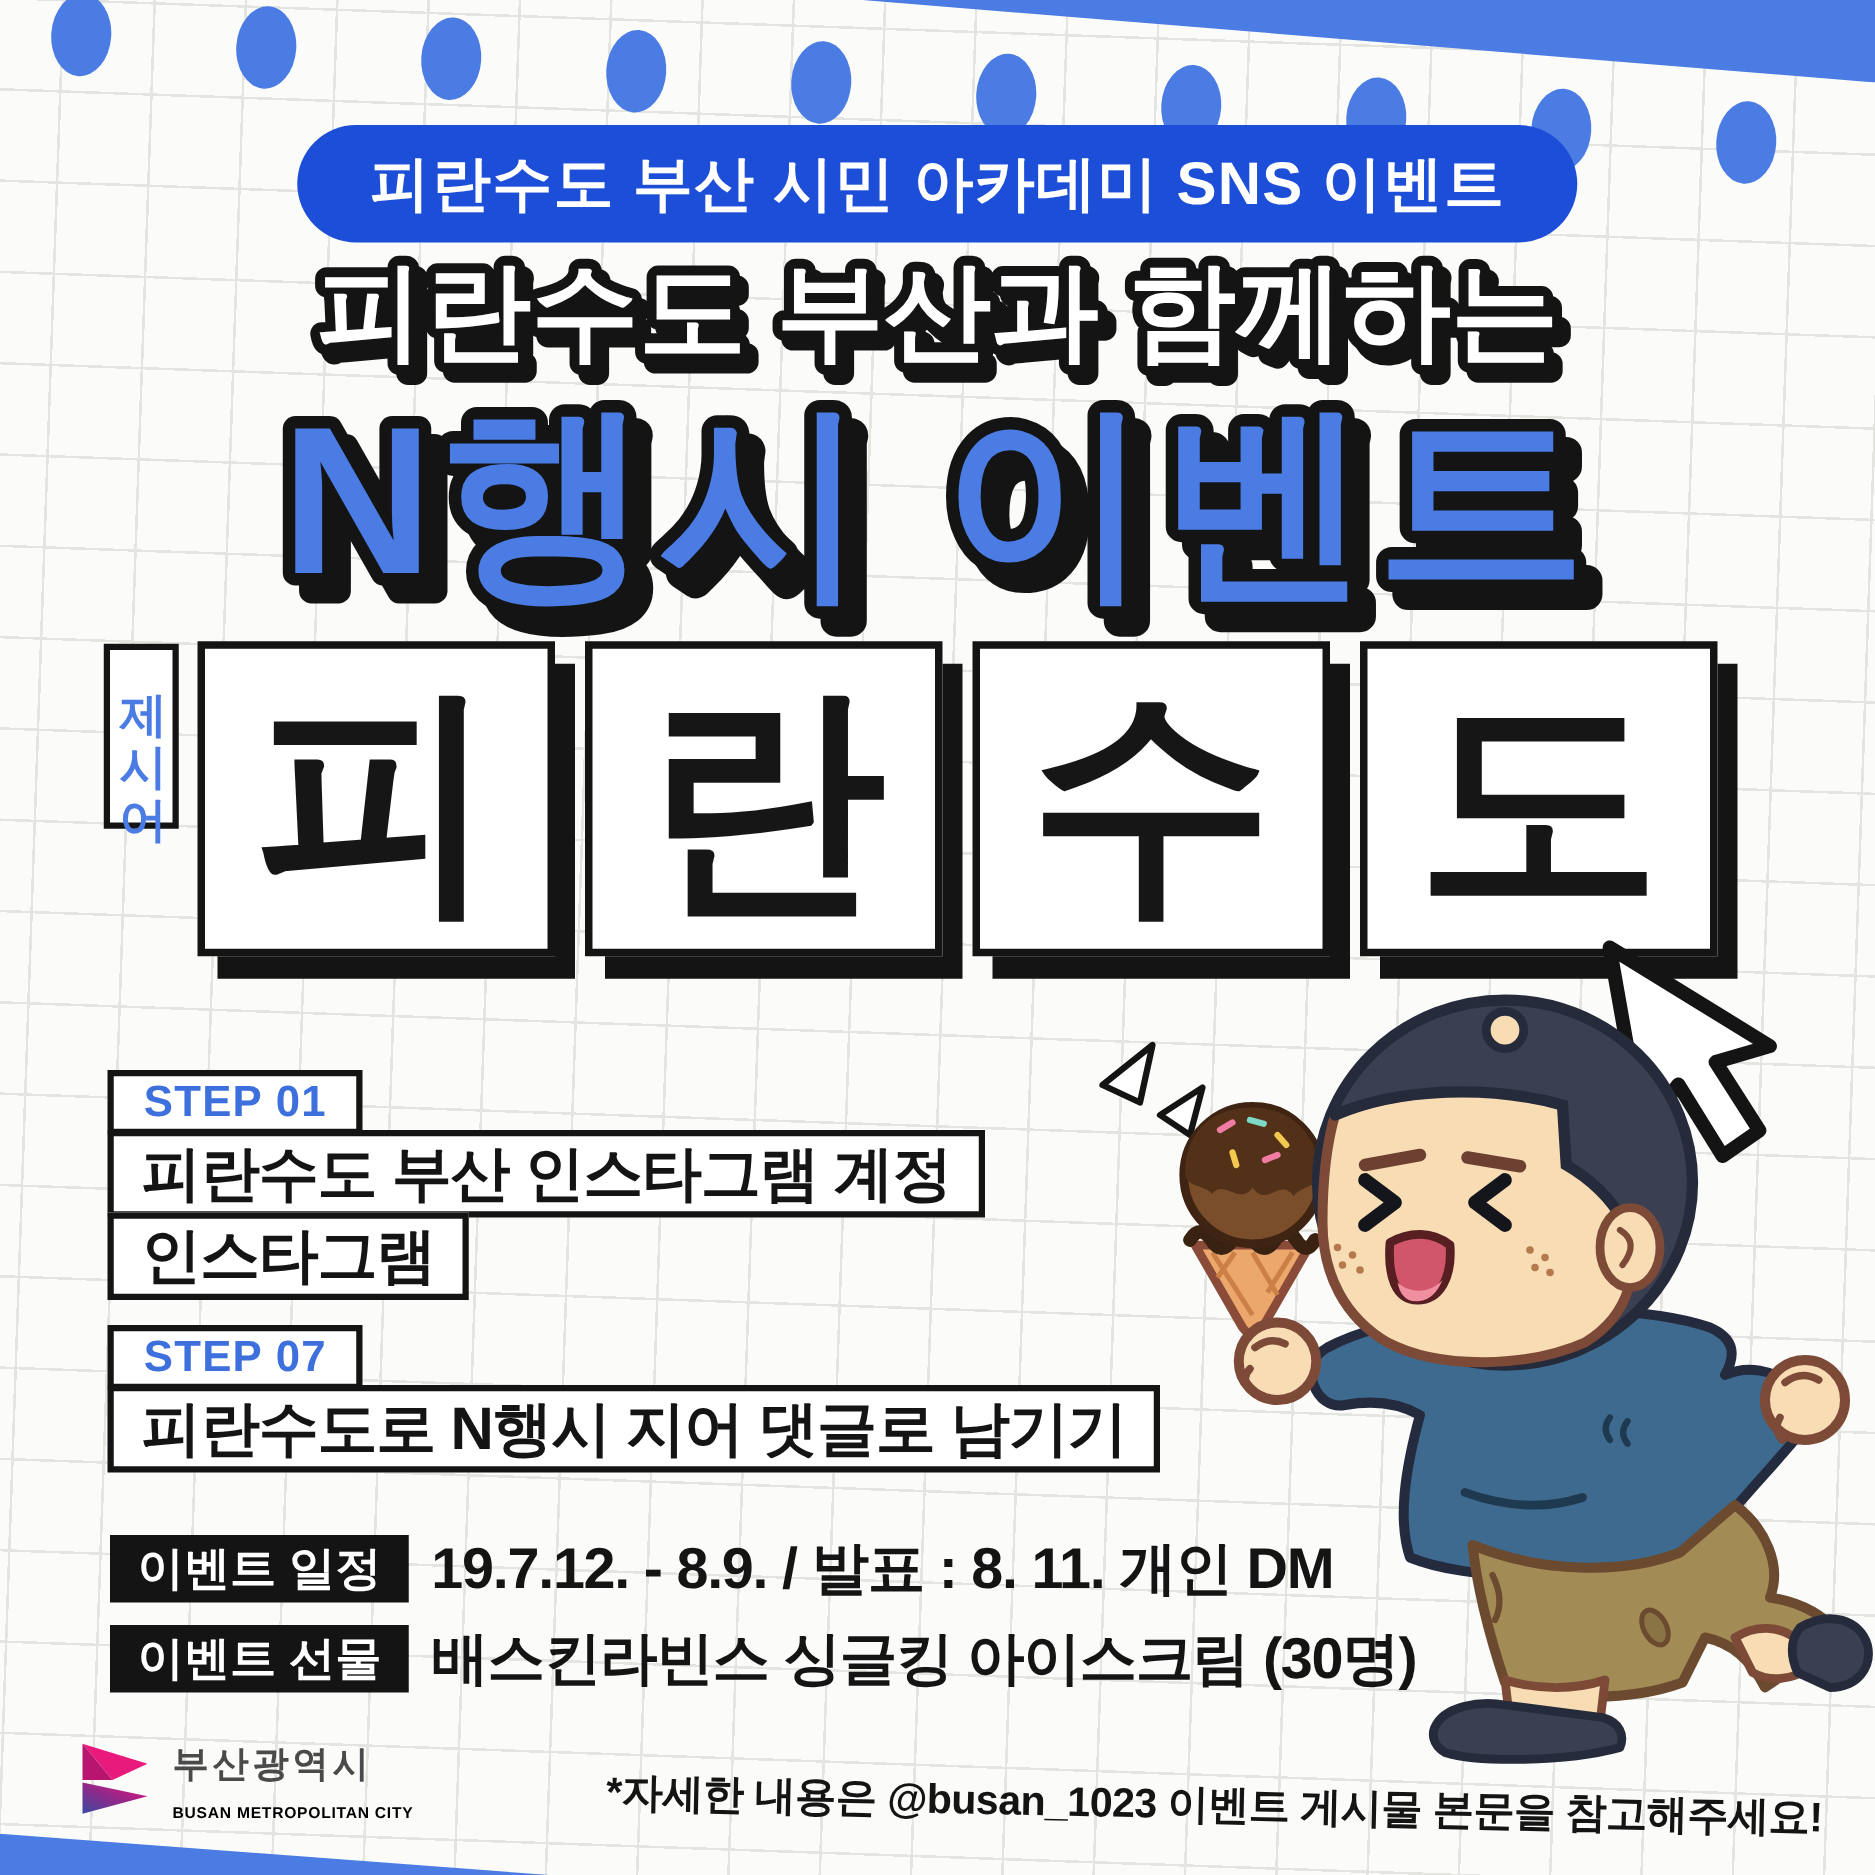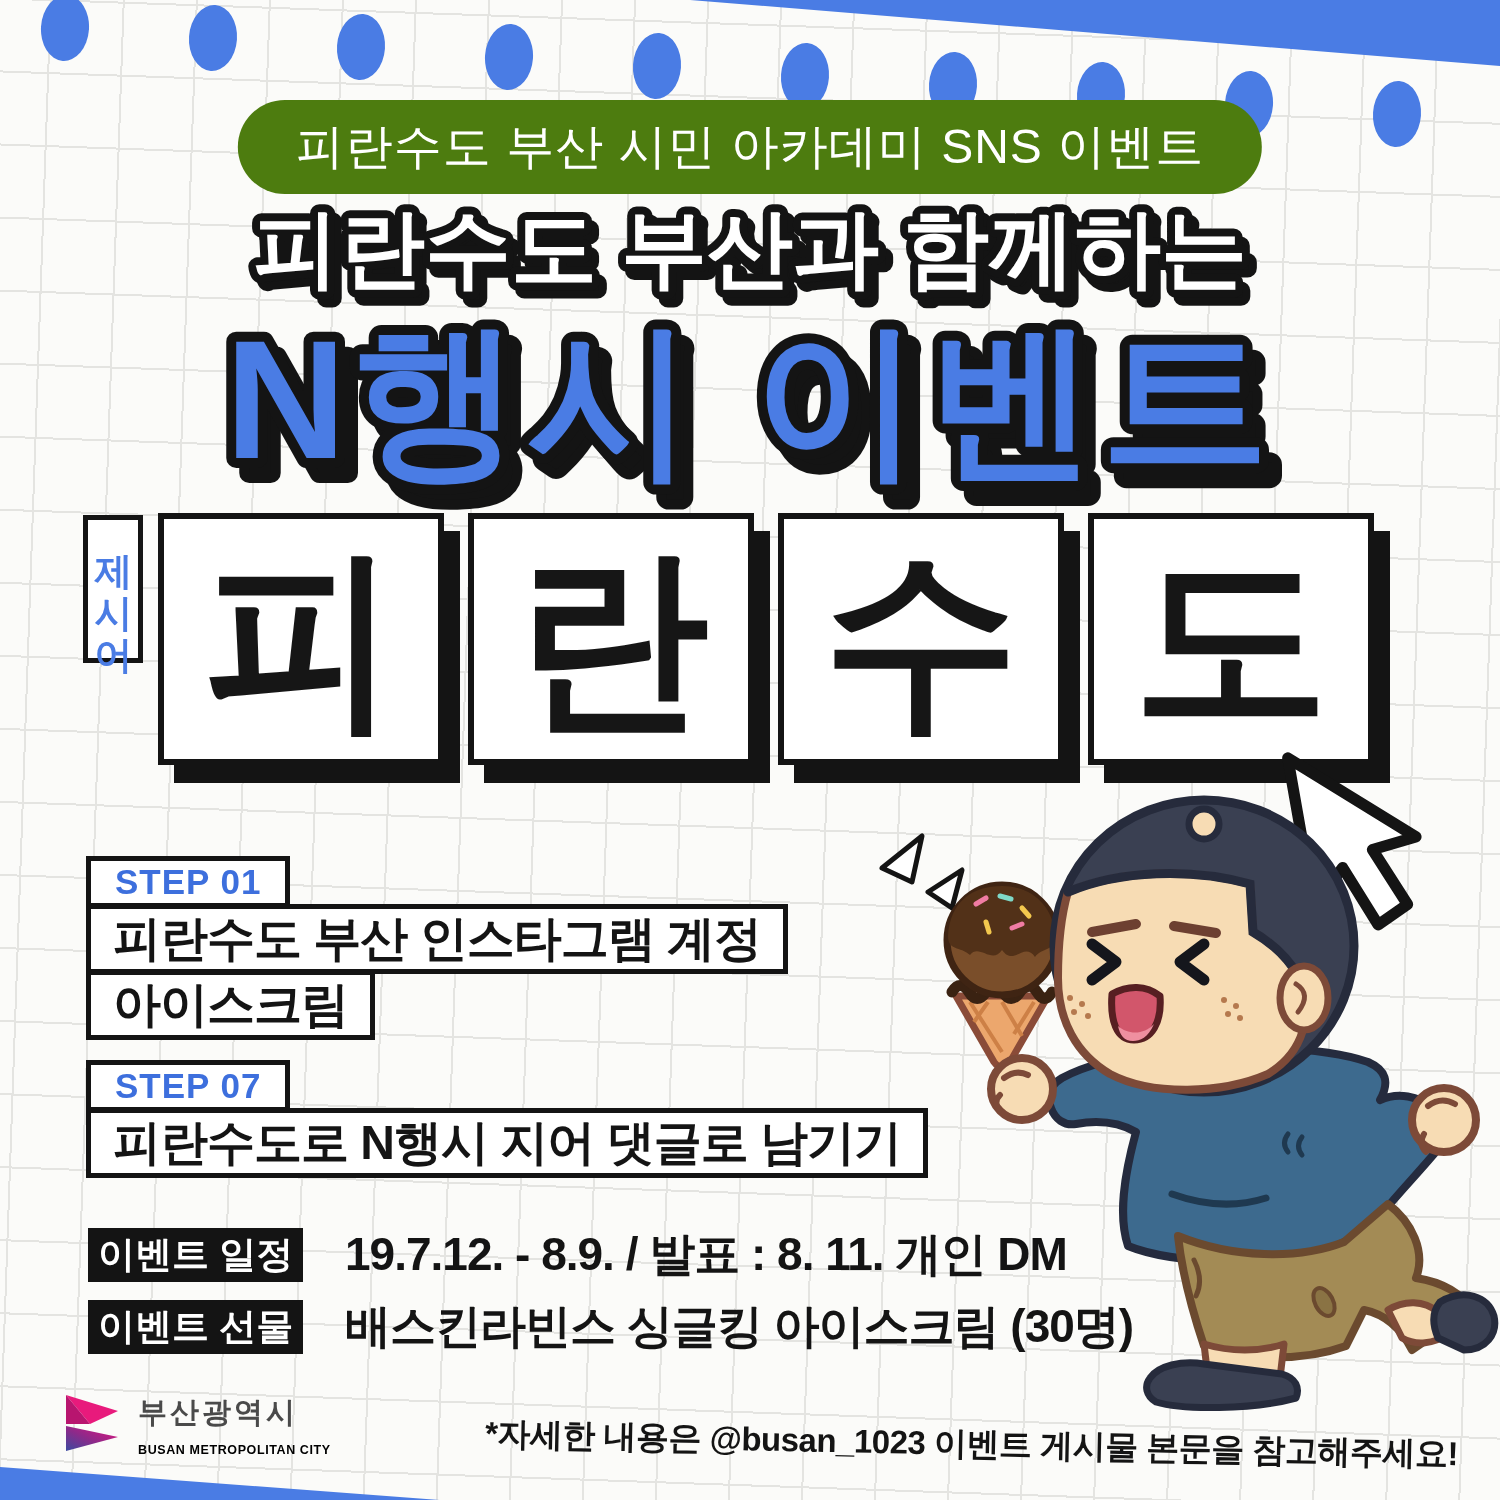--- a/index.html
+++ b/index.html
@@ -18,23 +18,23 @@
       repeating-linear-gradient(to bottom, transparent 0 71px, #e4e4e1 71px 73px);
   }
   .corner{position:absolute;left:0;top:0;width:1500px;height:1500px;background:var(--accent,#4a7ce4);}
   .corner.tr{clip-path:polygon(46% 0%,100% 0%,100% 4.4%);}
   .corner.bl{clip-path:polygon(0 97.8%,29.3% 100%,0 100%);}
   .dot{position:absolute;width:48px;height:66px;border-radius:50%;
     background:var(--accent,#4a7ce4);transform:rotate(4deg);}
   
   .badge{
     position:absolute;top:100px;left:50%;transform:translateX(-50%);
-    height:94px;padding:0 58px;border-radius:48px;background:#4d7c0f;
+    height:94px;padding:0 58px;border-radius:48px;background:#1d4ed8;
     display:flex;align-items:center;white-space:nowrap;
-    color:#fff;font-size:48px;font-weight:400;letter-spacing:1px;
+    color:#fff;font-size:48px;font-weight:700;letter-spacing:1px;
   }
   .title-svg{position:absolute;left:0;width:1500px;overflow:visible;}
   .t-sub{top:182px;height:132px;}
   .t-main{top:292px;height:215px;}
   text{font-family:"Liberation Sans","DejaVu Sans",sans-serif;}
   .outline-shadow{fill:#141414;stroke:#141414;stroke-linejoin:round;paint-order:stroke;}
   .outline-white{fill:#ffffff;stroke:#141414;stroke-linejoin:round;paint-order:stroke;}
   .outline-blue{fill:var(--accent,#4a7ce4);stroke:#141414;stroke-linejoin:round;paint-order:stroke;}
   
   .kw-label{
@@ -58,21 +58,21 @@
     height:52px;padding:4px 24px;display:flex;align-items:center;
     font-size:35px;font-weight:800;color:var(--step,#3d6fdd);letter-spacing:1px;white-space:nowrap;
   }
   .step-line{
     position:absolute;left:86px;background:#fff;border:5px solid #141414;box-sizing:border-box;
     height:70px;padding:12px 22px;display:flex;align-items:center;
     font-size:48px;font-weight:800;color:#141414;white-space:nowrap;letter-spacing:-1px;
   }
   
   .info-label{
-    position:absolute;left:88px;background:#141414;color:#fff;height:54px;padding:0 10px;
+    position:absolute;left:88px;background:#141414;color:#fff;height:54px;padding:0 22px;
     display:flex;align-items:center;font-size:37px;font-weight:800;white-space:nowrap;
   }
   .info-value{
     position:absolute;left:345px;height:54px;display:flex;align-items:center;
     font-size:46px;font-weight:800;color:#141414;white-space:nowrap;letter-spacing:-1px;
   }
   
   .logo{position:absolute;left:60px;top:1393px;display:flex;align-items:flex-start;gap:14px;}
   .logo-texts{display:flex;flex-direction:column;margin-top:4px;}
   .logo-kr{font-size:29px;font-weight:700;color:#4a4a4a;letter-spacing:3px;line-height:1.05;}
@@ -126,21 +126,21 @@
     <div class="kw-box">수</div>
     <div class="kw-box">도</div>
   </div>
 
   <svg class="cursor" viewBox="0 0 60 82">
     <path d="M8,4 L8,64 L22,51 L32,76 L45,70 L35,46 L53,44 Z" fill="#ffffff" stroke="#141414" stroke-width="4.5" stroke-linejoin="round"></path>
   </svg>
 
   <div class="step-label" style="top:856px;">STEP 01</div>
   <div class="step-line" style="top:904px;">피란수도 부산 인스타그램 계정</div>
-  <div class="step-line" style="top:970px;">아이스크림</div>
+  <div class="step-line" style="top:970px;">인스타그램</div>
 
   <div class="step-label" style="top:1060px;">STEP 07</div>
   <div class="step-line" style="top:1108px;">피란수도로 N행시 지어 댓글로 남기기</div>
 
   <div class="info-label" style="top:1228px;">이벤트 일정</div>
   <div class="info-value" style="top:1228px;">19.7.12. - 8.9. / 발표 : 8. 11. 개인 DM</div>
   <div class="info-label" style="top:1300px;">이벤트 선물</div>
   <div class="info-value" style="top:1300px;">배스킨라빈스 싱글킹 아이스크림 (30명)</div>
 
   <svg class="boy" viewBox="0 0 650 650">

